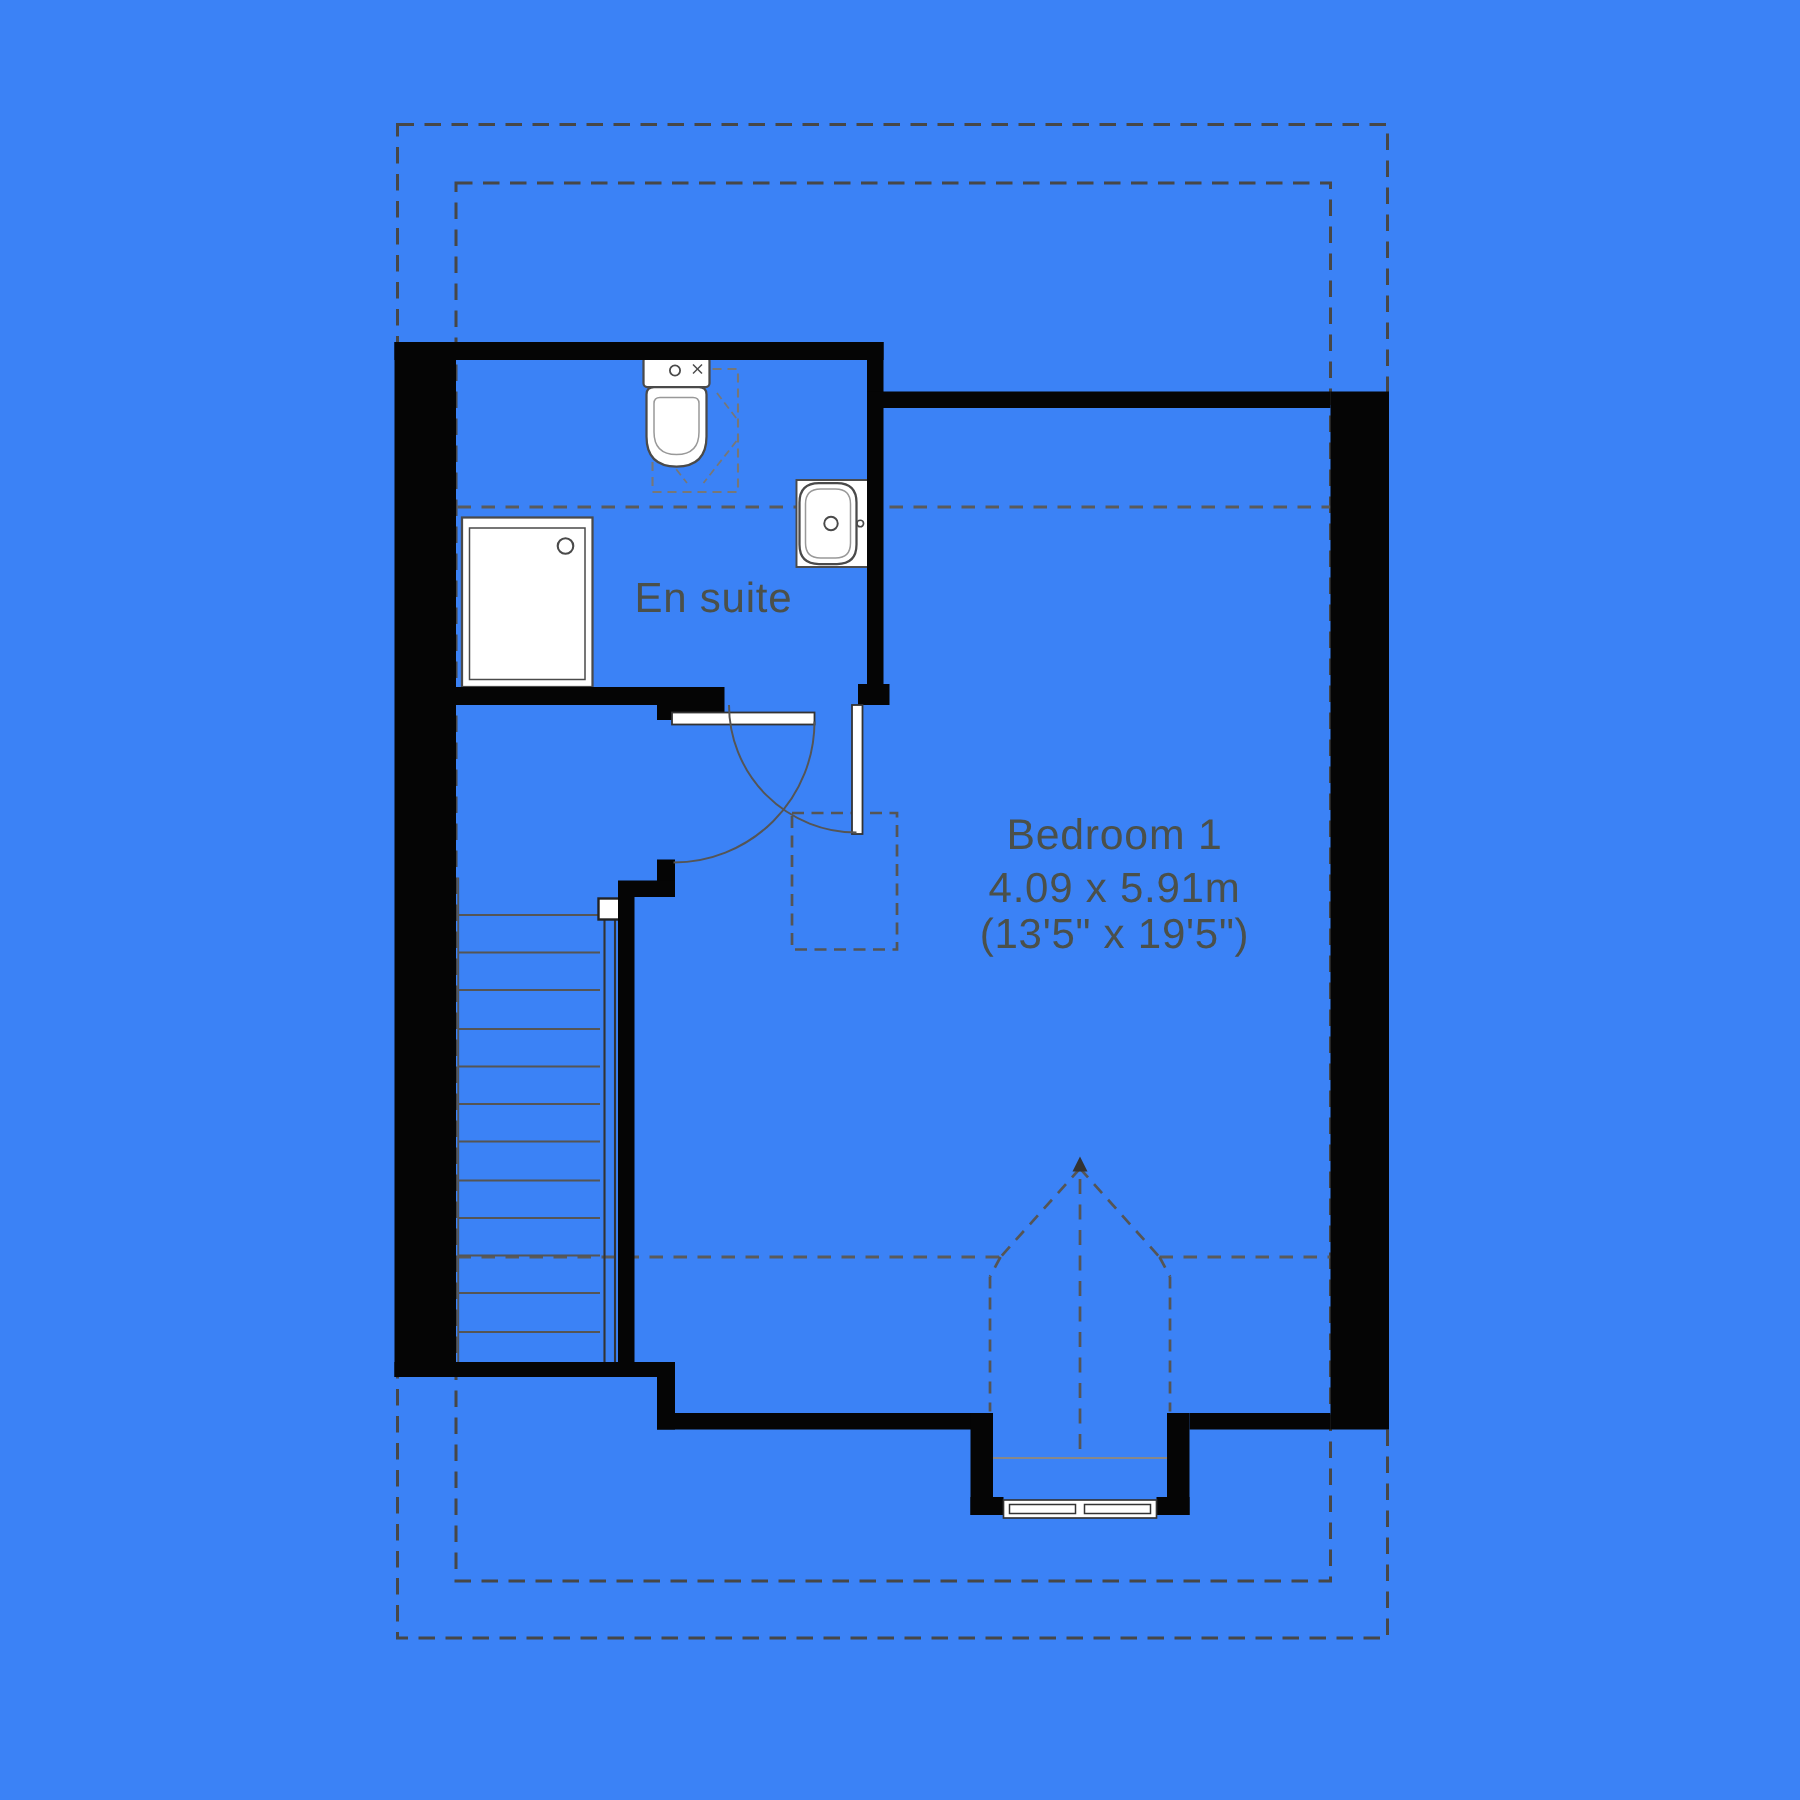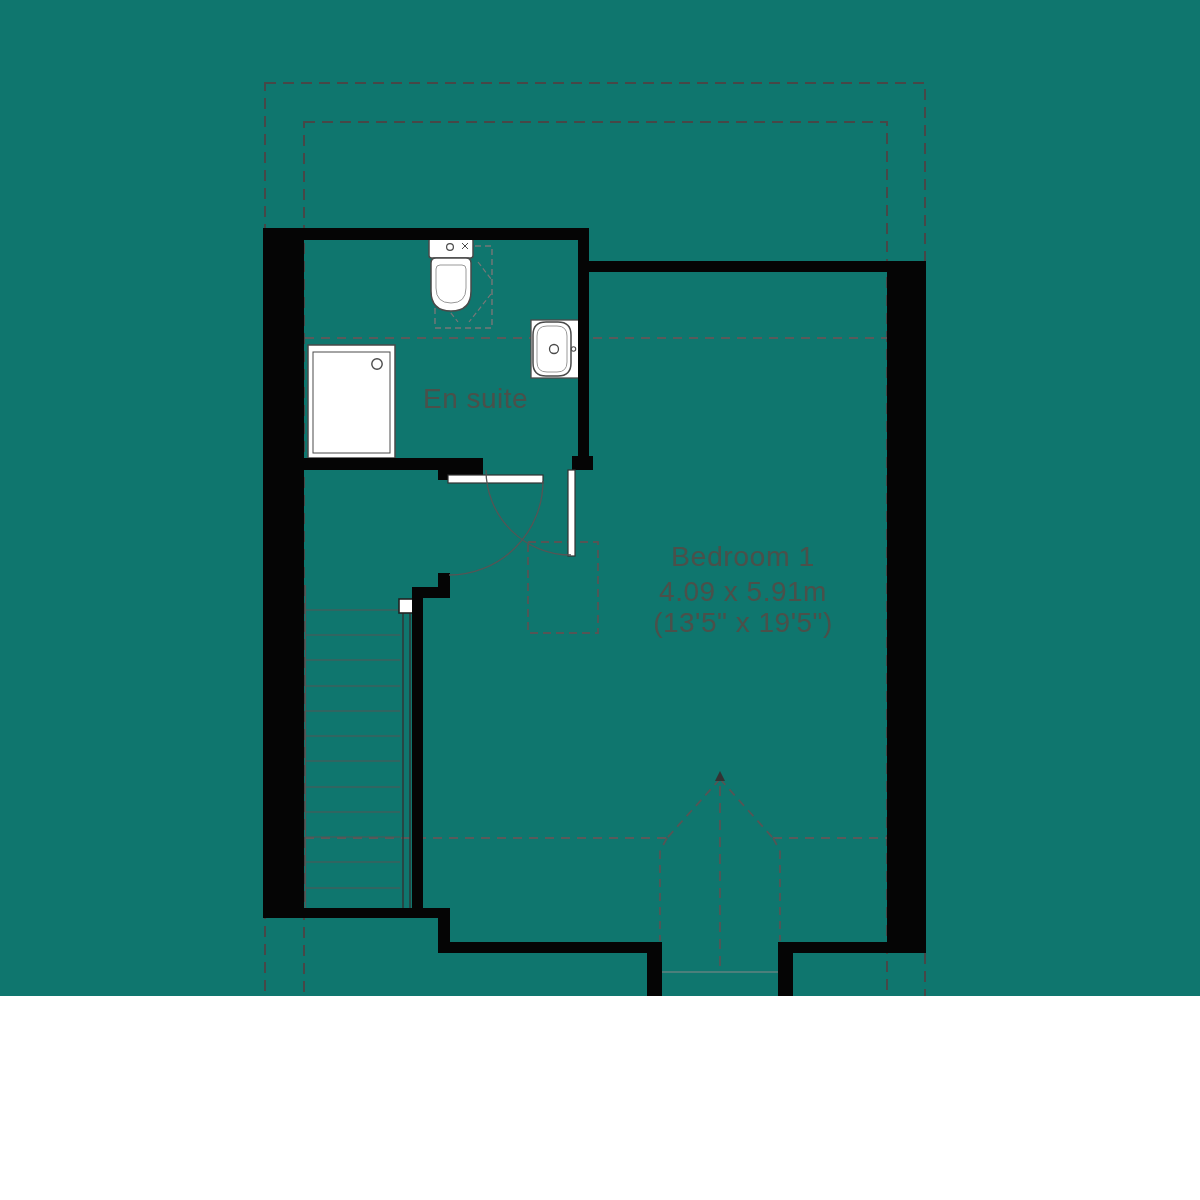--- a/index.html
+++ b/index.html
@@ -6,22 +6,22 @@
     margin: 0;
     padding: 0;
     background: #ffffff;
     width: 1200px;
     height: 1200px;
     font-family: "Liberation Sans", sans-serif;
   }
   #plan-wrap {
     position: relative;
     width: 1200px;
-    height: 996px;
-    background: #0f766e;
+    height: 1200px;
+    background: #3b82f6;
     overflow: hidden;
   }
   svg text {
     font-family: "Liberation Sans", "DejaVu Sans", sans-serif;
     letter-spacing: 0.5px;
   }
 </style>
 </head>
 <body>
 

